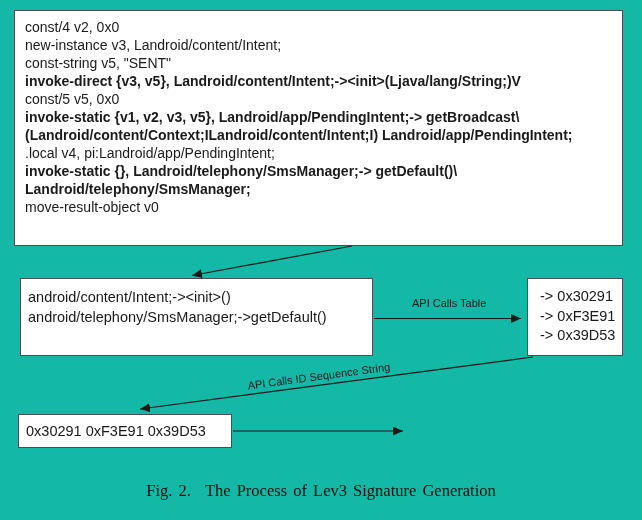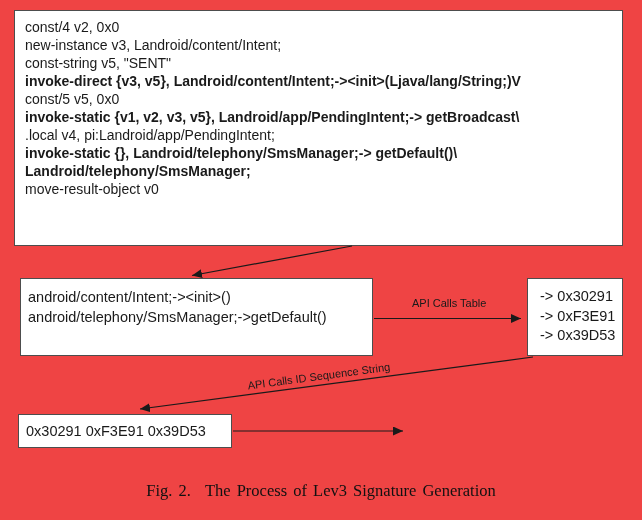--- a/index.html
+++ b/index.html
@@ -1,20 +1,20 @@
 <!DOCTYPE html>
 <html><head>
 <meta charset="utf-8">
 <style>
   html, body { margin: 0; padding: 0; background: #ffffff; }
   #stage {
     position: relative;
     width: 642px;
     height: 520px;
-    background: #ef4444;
+    background: #14b8a6;
     font-family: "Liberation Sans", "DejaVu Sans", sans-serif;
     color: #1a1a1a;
     overflow: hidden;
   }
   .box {
     position: absolute;
     box-sizing: border-box;
     border: 1.5px solid #4d4d4d;
     background: #ffffff;
   }
@@ -80,20 +80,21 @@
 
 <div id="stage">
 
   <div class="box" id="smali-box">
     <div class="code-line">const/4 v2, 0x0</div>
     <div class="code-line">new-instance v3, Landroid/content/Intent;</div>
     <div class="code-line">const-string v5, "SENT"</div>
     <div class="code-line bold">invoke-direct {v3, v5}, Landroid/content/Intent;-&gt;&lt;init&gt;(Ljava/lang/String;)V</div>
     <div class="code-line">const/5 v5, 0x0</div>
     <div class="code-line bold">invoke-static {v1, v2, v3, v5}, Landroid/app/PendingIntent;-&gt; getBroadcast\</div>
+    <div class="code-line bold">(Landroid/content/Context;ILandroid/content/Intent;I) Landroid/app/PendingIntent;</div>
     <div class="code-line">.local v4, pi:Landroid/app/PendingIntent;</div>
     <div class="code-line bold">invoke-static {}, Landroid/telephony/SmsManager;-&gt; getDefault()\</div>
     <div class="code-line bold">Landroid/telephony/SmsManager;</div>
     <div class="code-line">move-result-object v0</div>
   </div>
 
   <svg id="arrows" viewBox="0 0 642 520" xmlns="http://www.w3.org/2000/svg">
     <defs>
       <marker id="ah" markerUnits="userSpaceOnUse" markerWidth="11" markerHeight="9" refX="10" refY="4.5" orient="auto">
         <path d="M0,0 L10,4.5 L0,9 Z" fill="#1a1a1a"></path>

